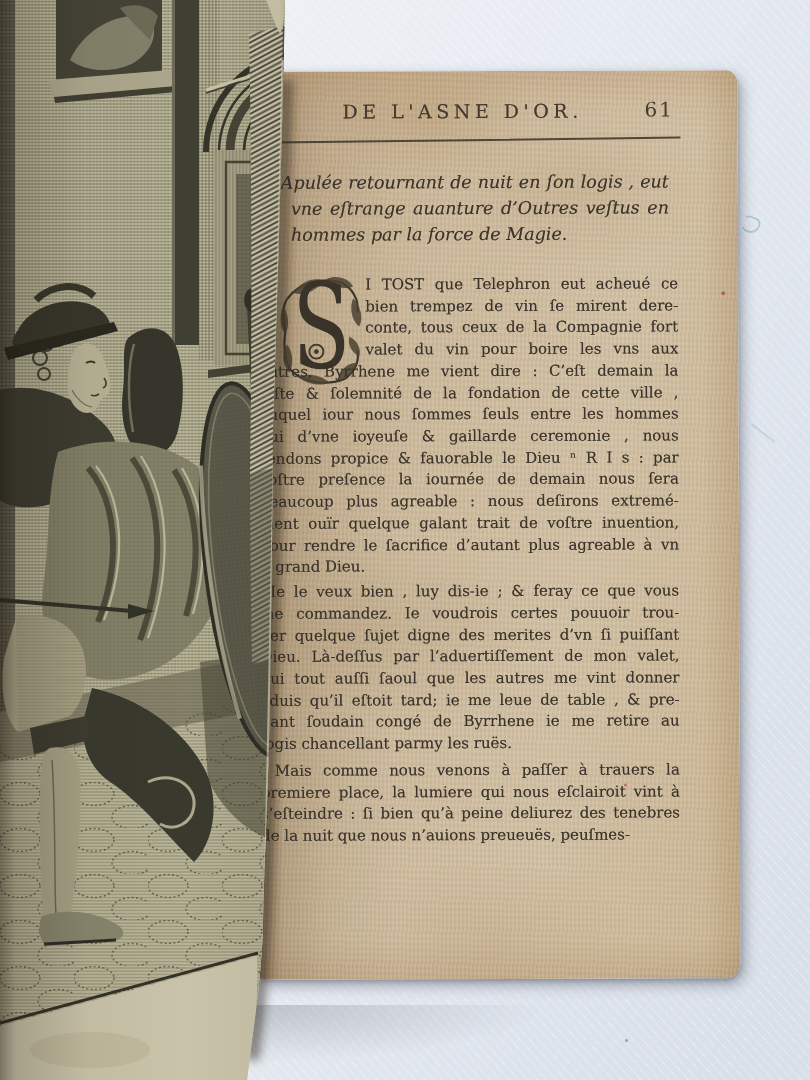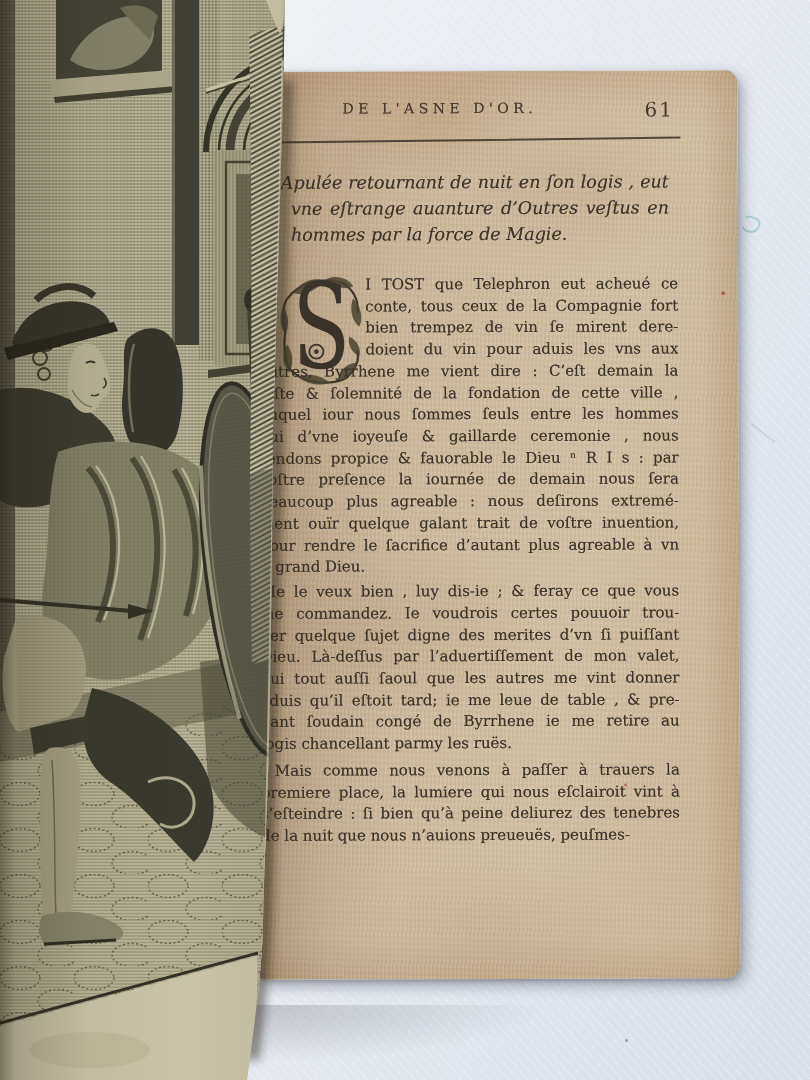--- a/index.html
+++ b/index.html
@@ -23,21 +23,21 @@
       linear-gradient(90deg, rgba(82,60,35,.50) 0, rgba(110,85,55,.25) 26px, rgba(120,95,60,.10) 70px, transparent 140px),
       linear-gradient(270deg, rgba(140,105,60,.22) 0, transparent 36px),
       linear-gradient(180deg, rgba(170,125,80,.25) 0, rgba(170,125,80,.08) 30px, transparent 60px),
       linear-gradient(0deg, rgba(150,110,65,.18) 0, transparent 40px),
       linear-gradient(100deg,#c3ac8c,#cdbb9e 35%,#d2c1a5 65%,#cbb795);}
   .right-page::before{content:"";position:absolute;inset:0;border-radius:inherit;z-index:0;
     background:
       repeating-linear-gradient(92deg, rgba(255,250,240,.05) 0 2px, rgba(120,90,60,.05) 2px 4px),
       repeating-linear-gradient(2deg, rgba(255,250,240,.03) 0 3px, rgba(120,90,60,.03) 3px 6px);}
   .right-page > *{position:absolute;z-index:1;}
-  .running-head{left:88px;top:29px;font-size:14px;letter-spacing:4.5px;color:#43392d;
+  .running-head{left:88px;top:29px;font-size:19px;letter-spacing:4.5px;color:#43392d;
     text-shadow:0 0 .5px rgba(67,57,45,.55);}
   .page-num{left:390px;top:27px;font-size:20px;letter-spacing:2px;color:#43392d;}
   .rule{left:18px;top:68px;width:408px;height:2.4px;background:#3d362c;opacity:.88;
     transform:rotate(-0.5deg);border-radius:2px;}
   .chapter-heading{left:26px;top:99px;width:388px;font-style:italic;font-size:17.5px;
     line-height:25.8px;color:#3b342b;text-shadow:0 0 .5px rgba(59,52,43,.5);}
   .h-line{height:25.8px;white-space:nowrap;}
   .hj{text-align:justify;text-align-last:justify;}
   .hind{padding-left:10px;}
   .dropcap{left:24px;top:201px;width:84px;height:116px;}
@@ -105,23 +105,23 @@
       <text x="42" y="95" text-anchor="middle" font-family="'DejaVu Serif',serif" font-size="118" fill="#39332a" textLength="58" lengthAdjust="spacingAndGlyphs">S</text>
       <g>
         <circle cx="37" cy="79" r="7" fill="none" stroke="#3d372c" stroke-width="1.8"></circle>
         <circle cx="37" cy="79" r="2.4" fill="#3d372c"></circle>
       </g>
     </svg>
 
     <div class="bodytext">
       <div class="p-1">
         <div class="line beside">I TOST que Telephron eut acheué ce</div>
+        <div class="line beside">bien trempez de vin ſe mirent dere-</div>
         <div class="line beside">conte, tous ceux de la Compagnie fort</div>
-        <div class="line beside">bien trempez de vin ſe mirent dere-</div>
-        <div class="line beside">doient du vin pour aduis les vns aux</div>
+        <div class="line beside">valet du vin pour boire les vns aux</div>
         <div class="line">autres, Byrrhene me vient dire : C’eſt demain la</div>
         <div class="line">feſte &amp; ſolemnité de la fondation de cette ville ,</div>
         <div class="line">auquel iour nous ſommes ſeuls entre les hommes</div>
         <div class="line">qui d’vne ioyeuſe &amp; gaillarde ceremonie , nous</div>
         <div class="line">rendons propice &amp; fauorable le Dieu ⁿ R I s : par</div>
         <div class="line">voſtre preſence la iournée de demain nous ſera</div>
         <div class="line">beaucoup plus agreable : nous deſirons extremé-</div>
         <div class="line">ment ouïr quelque galant trait de voſtre inuention,</div>
         <div class="line">pour rendre le ſacrifice d’autant plus agreable à vn</div>
         <div class="line last">ſi grand Dieu.</div>

